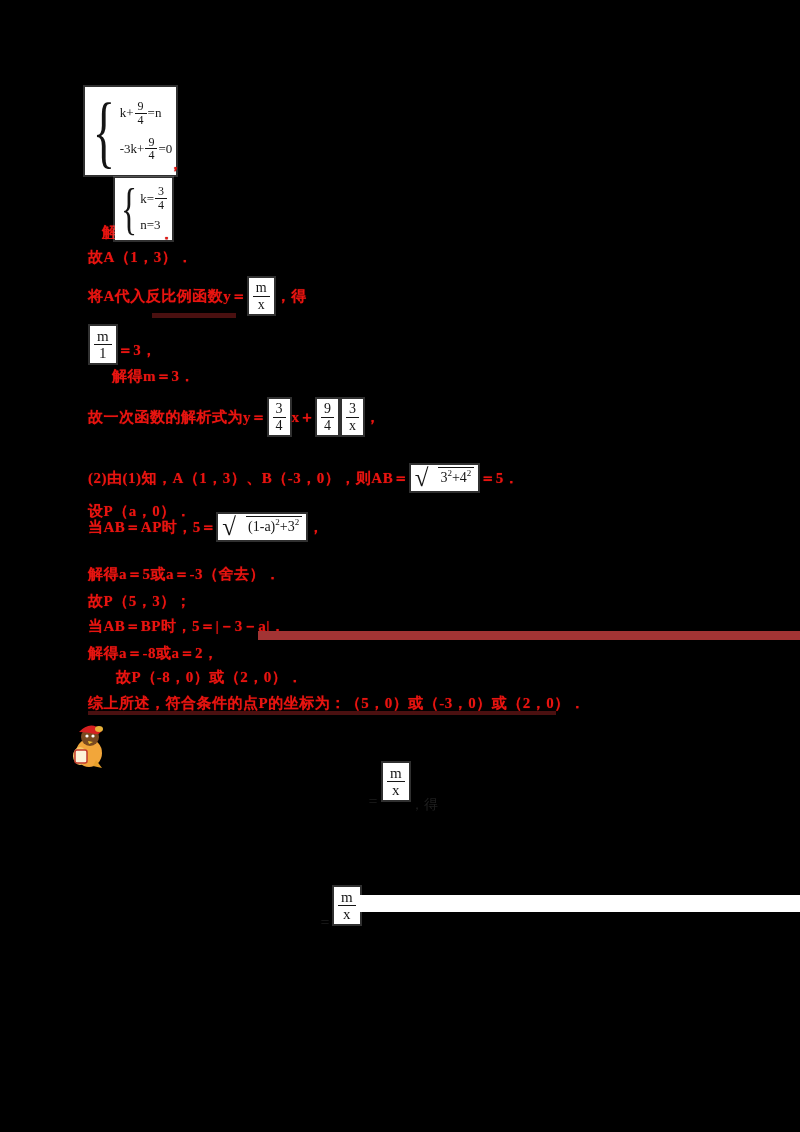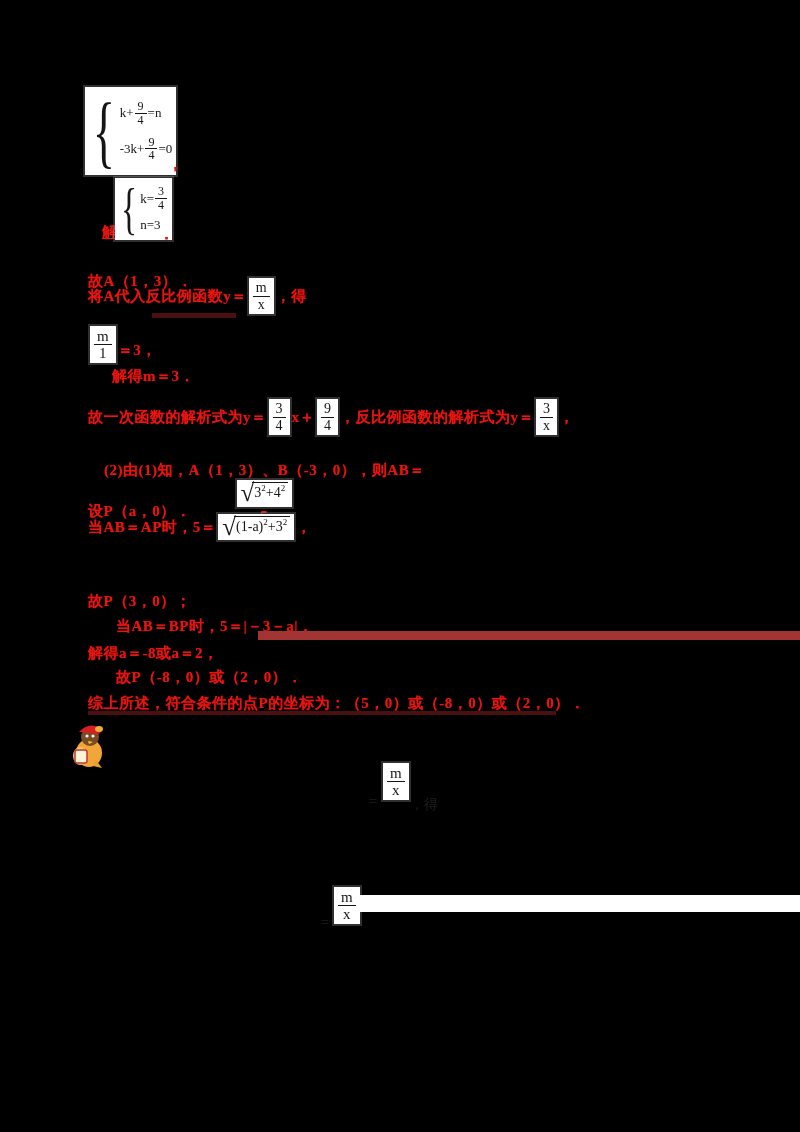--- a/index.html
+++ b/index.html
@@ -22,21 +22,21 @@
   .brace{line-height:1;color:#151515;font-weight:400;margin-right:1px;}
   .brace.b1{font-size:62px;transform:scale(.75,1.3);}
   .brace.b2{font-size:42px;transform:scale(.8,1.35);}
   .sysrows{display:flex;flex-direction:column;color:#151515;}
   .sysrows.s1{gap:9px;font-size:13px;}
   .sysrows.s2{gap:5px;font-size:13px;}
   .sysrow{display:flex;align-items:center;}
   .sysrow .frac{font-size:12px;margin:0 1px;}
   .sqrt{display:inline-flex;align-items:flex-start;}
   .sqrt .sign{font-size:25px;line-height:.9;margin-right:-2px;}
-  .sqrt .rand{border-top:1.6px solid #151515;padding:2px 3px 0 2px;font-size:14px;line-height:1.1;}
+  .sqrt .rand{border-top:1.6px solid #151515;padding:2px 3px 0 2px;font-size:14px;line-height:1.1;margin-left:12px;}
   sup{font-size:9px;vertical-align:super;line-height:0;}
   .bar{position:absolute;background:#a23434;}
   .smear{position:absolute;background:#4a1010;}
   .band{position:absolute;background:#fff;}
   .faint{position:absolute;color:#1f1f1f;font-size:14px;font-family:"Liberation Serif",serif;white-space:nowrap;}
 </style>
 </head>
 <body>
 
 <div class="canvas">
@@ -79,21 +79,21 @@
             </span>
         </div>
         <div class="sysrow">
           <span>n=3</span>
         </div>
       </div>
     </div>
   </div>
   <div class="red" style="left:159px;top:225px;">．</div>
 
-  <div class="red" style="left:88px;top:248px;margin-top:24px;">故A（1，3）．</div>
+  <div class="red" style="left:88px;top:248px;">故A（1，3）．</div>
 
   <div class="row" style="left:88px;top:277px;height:38px;">
     <span class="red-in">将A代入反比例函数y＝</span>
     <span class="wbox">
       <span class="frac">
           <span class="num">m</span>
           <span class="den">x</span>
         </span>
     </span>
     <span class="red-in">，得</span>
@@ -119,31 +119,30 @@
           <span class="den">4</span>
         </span>
     </span>
     <span class="red-in">x＋</span>
     <span class="wbox">
       <span class="frac">
           <span class="num">9</span>
           <span class="den">4</span>
         </span>
     </span>
-    <span class="red-in">，反比例函数的解析式为y＝</span>
     <span class="wbox">
       <span class="frac">
           <span class="num">3</span>
           <span class="den">x</span>
         </span>
     </span>
     <span class="red-in">，</span>
   </div>
 
-  <div class="row" style="left:104px;top:461px;height:34px;flex-direction:column;">
+  <div class="row" style="left:88px;top:461px;height:34px;">
     <span class="red-in">(2)由(1)知，A（1，3）、B（-3，0），则AB＝</span>
     <span class="wbox">
       <span class="sqrt">
         <span class="sign">√</span>
         <span class="rand"><span>3</span><sup>2</sup><span>+4</span><sup>2</sup></span>
       </span>
     </span>
     <span class="red-in">＝5．</span>
   </div>
 
@@ -153,26 +152,27 @@
     <span class="red-in">当AB＝AP时，5＝</span>
     <span class="wbox">
       <span class="sqrt">
         <span class="sign">√</span>
         <span class="rand"><span>(1-a)</span><sup>2</sup><span>+3</span><sup>2</sup></span>
       </span>
     </span>
     <span class="red-in">，</span>
   </div>
 
-  <div class="red" style="left:88px;top:592px;">故P（3，0）；</div>
-  <div class="red" style="left:88px;top:617px;margin-left:28px;">当AB＝BP时，5＝|－3－a|．</div>
+  <div class="red" style="left:88px;top:565px;">解得a＝5或a＝-3（舍去）．</div>
+  <div class="red" style="left:88px;top:592px;">故P（5，3）；</div>
+  <div class="red" style="left:88px;top:617px;">当AB＝BP时，5＝|－3－a|．</div>
   <div class="bar" style="left:258px;top:631px;width:542px;height:9px;"></div>
   <div class="red" style="left:88px;top:644px;">解得a＝-8或a＝2，</div>
   <div class="red" style="left:88px;top:668px;padding-left:28px;">故P（-8，0）或（2，0）．</div>
-  <div class="red" style="left:88px;top:694px;">综上所述，符合条件的点P的坐标为：（5，0）或（-8，0）或（2，0）．</div>
+  <div class="red" style="left:88px;top:694px;">综上所述，符合条件的点P的坐标为：（5，0）或（-3，0）或（2，0）．</div>
   <div class="smear" style="left:88px;top:711px;width:468px;height:4px;"></div>
   <div class="smear" style="left:152px;top:313px;width:84px;height:5px;"></div>
 
   <svg style="position:absolute;left:66px;top:720px;" width="44" height="52" viewBox="0 0 44 52">
     <ellipse cx="23" cy="33" rx="13" ry="14" fill="#f2a63a"></ellipse>
     <ellipse cx="14" cy="36" rx="7" ry="9" fill="#f7c96b"></ellipse>
     <rect x="9" y="30" width="12" height="13" rx="2" fill="#fdf3d8" stroke="#c0392b" stroke-width="1.5"></rect>
     <circle cx="24" cy="17" r="9" fill="#7a4a20"></circle>
     <path d="M13 12 Q24 0 36 10 Q34 15 29 14 Q20 12 13 12 Z" fill="#d62020"></path>
     <ellipse cx="33" cy="9" rx="4" ry="3" fill="#e8b23a"></ellipse>

